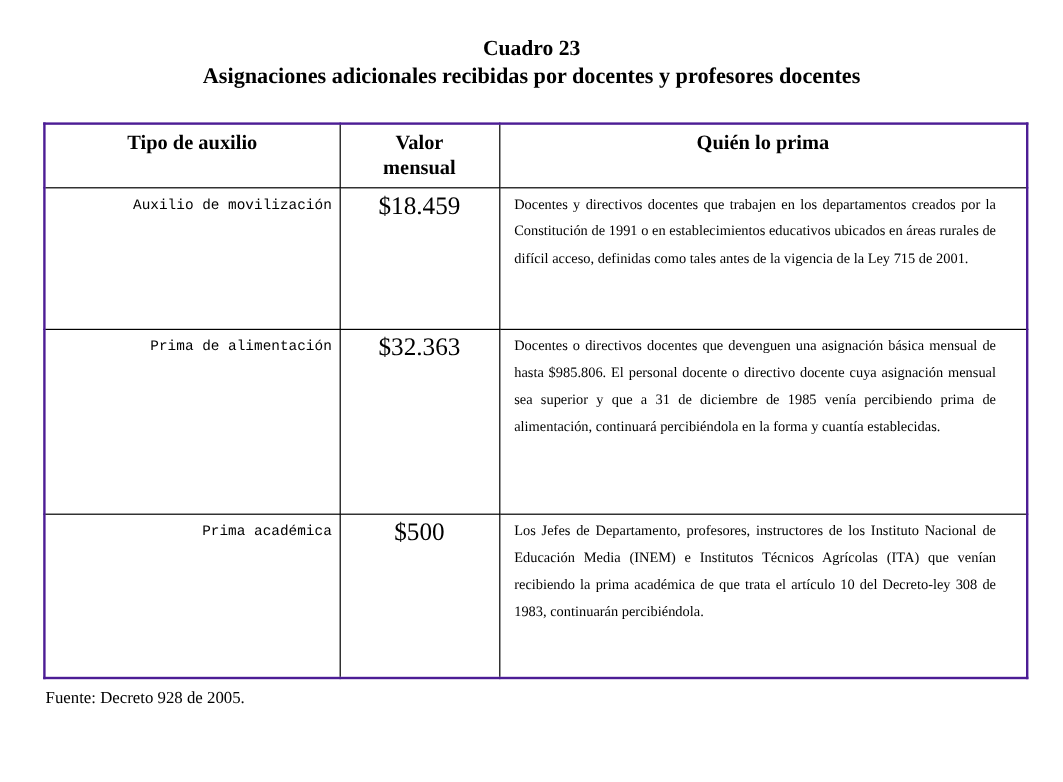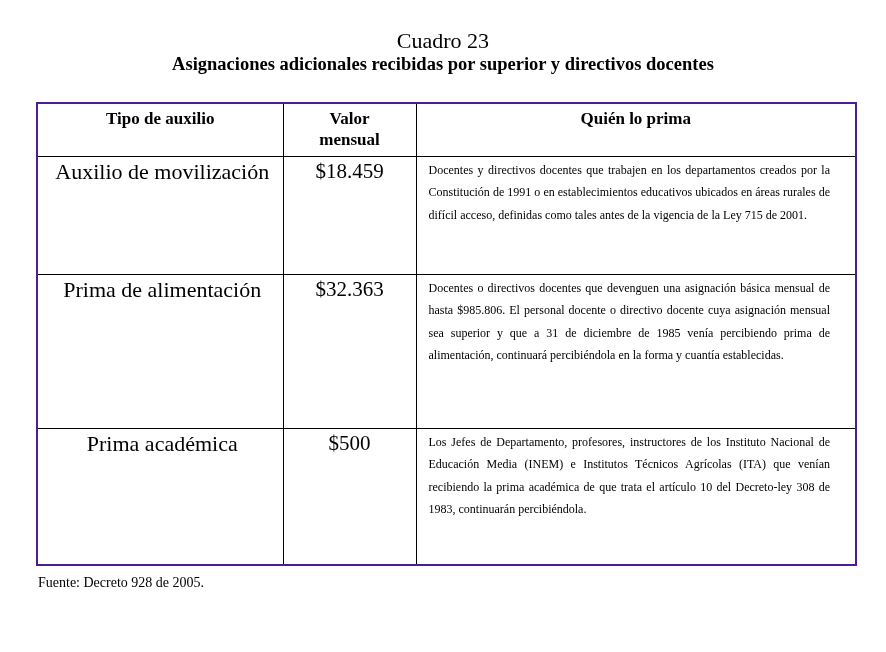--- a/index.html
+++ b/index.html
@@ -14,22 +14,22 @@
     width: 886px;
     height: 652px;
     background: #ffffff;
     overflow: hidden;
   }
   .title-block {
     text-align: center;
     padding-top: 30px;
   }
   .doc-title {
-    font-weight: normal;
-    font-size: 22px;
+    font-weight: bold;
+    font-size: 18px;
     line-height: 21px;
   }
   .doc-subtitle {
     font-weight: bold;
     font-size: 18.5px;
     line-height: 22px;
     margin-top: 2px;
   }
   table.main {
     border-collapse: collapse;
@@ -51,24 +51,25 @@
     font-size: 17px;
     line-height: 21px;
     text-align: center;
     padding: 4px 4px 6px 4px;
   }
   th .wrap-narrow {
     display: inline-block;
     max-width: 80px;
   }
   td.tipo {
-    font-size: 22px;
+    font-size: 12px;
     line-height: 21px;
-    text-align: center;
+    text-align: right;
     padding: 4px 6px 4px 10px;
+    font-family: Liberation Mono, monospace;
   }
   td.valor {
     font-size: 21px;
     line-height: 21px;
     text-align: center;
     padding: 4px 4px;
   }
   td.recibe {
     font-size: 12px;
     line-height: 22.4px;
@@ -80,21 +81,21 @@
     margin: 9px 0 0 38px;
   }
 </style>
 </head>
 <body>
 
 <div class="page">
 
   <div class="title-block">
     <div class="doc-title">Cuadro 23</div>
-    <div class="doc-subtitle">Asignaciones adicionales recibidas por superior y directivos docentes</div>
+    <div class="doc-subtitle">Asignaciones adicionales recibidas por docentes y profesores docentes</div>
   </div>
 
   <table class="main">
     <colgroup>
       <col class="c1">
         <col class="c2">
         <col class="c3">
     </colgroup>
     <thead>
       <tr>

